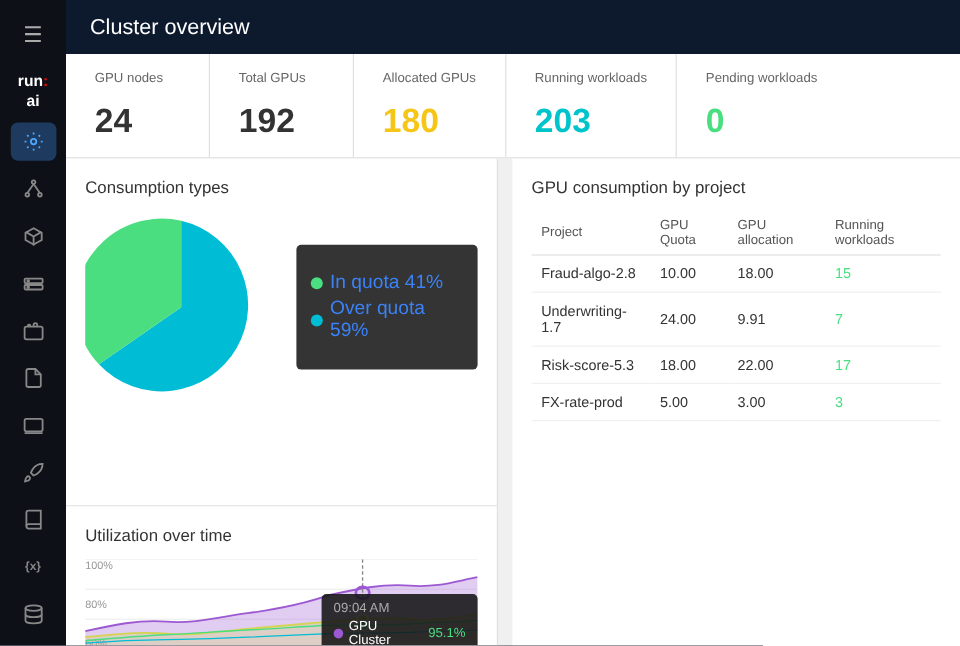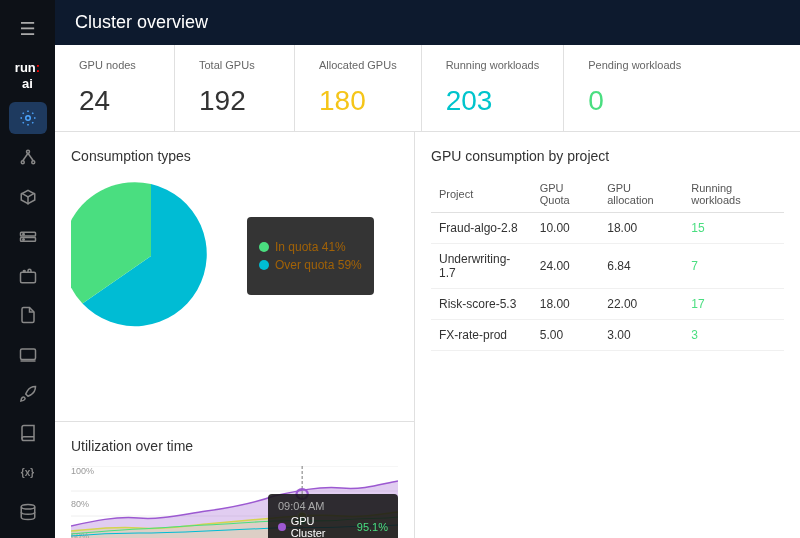--- a/index.html
+++ b/index.html
@@ -83,32 +83,32 @@
       min-width: 120px;
     }
     .stat-card:last-child { border-right: none; }
     .stat-label {
       font-size: 11px;
       color: #666;
       margin-bottom: 14px;
     }
     .stat-value {
       font-size: 28px;
-      font-weight: 400;
+      font-weight: 700;
       color: #333;
     }
     .stat-value.yellow { color: #f5c518; }
     .stat-value.green { color: #4ade80; }
     .stat-value.teal { color: #00c4cc; }
 
     
     .content {
       display: flex;
       flex: 1;
-      gap: 0;
+      gap: 12px;
       overflow: hidden;
     }
 
     
     .left-panel {
       width: 360px;
       display: flex;
       flex-direction: column;
       flex-shrink: 0;
     }
@@ -139,24 +139,24 @@
     }
     .pie-chart {
       width: 160px;
       height: 160px;
       flex-shrink: 0;
     }
 
     
     .pie-tooltip {
       background: rgba(30,30,30,0.9);
-      color: #a16207;
+      color: #3b82f6;
       border-radius: 4px;
       padding: 23px 12px;
-      font-size: 12px;
+      font-size: 16px;
     }
     .tooltip-row {
       display: flex;
       align-items: center;
       gap: 6px;
       margin-bottom: 4px;
     }
     .tooltip-row:last-child { margin-bottom: 0; }
     .tooltip-dot {
       width: 10px;
@@ -435,21 +435,21 @@
         <tbody id="gpu-table-body">
         <tr>
     <td>Fraud-algo-2.8</td>
     <td>10.00</td>
     <td>18.00</td>
     <td class="running">15</td>
   </tr>
             <tr>
     <td>Underwriting-1.7</td>
     <td>24.00</td>
-    <td>6.84</td>
+    <td>9.91</td>
     <td class="running">7</td>
   </tr>
             <tr>
     <td>Risk-score-5.3</td>
     <td>18.00</td>
     <td>22.00</td>
     <td class="running">17</td>
   </tr>
             <tr>
     <td>FX-rate-prod</td>

